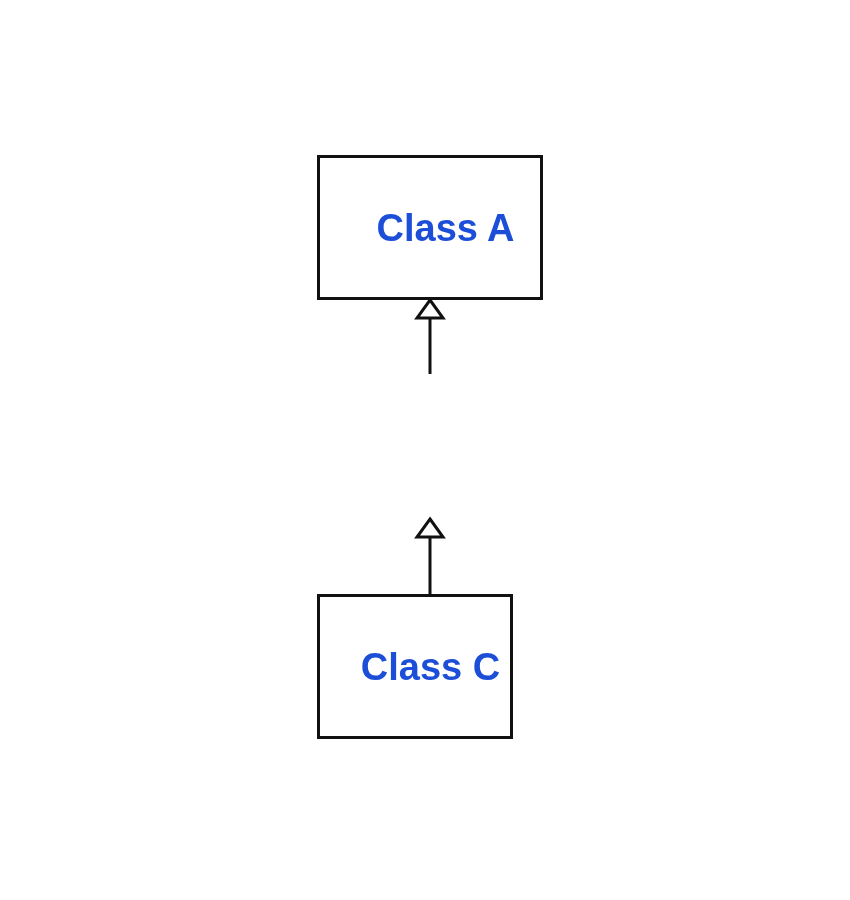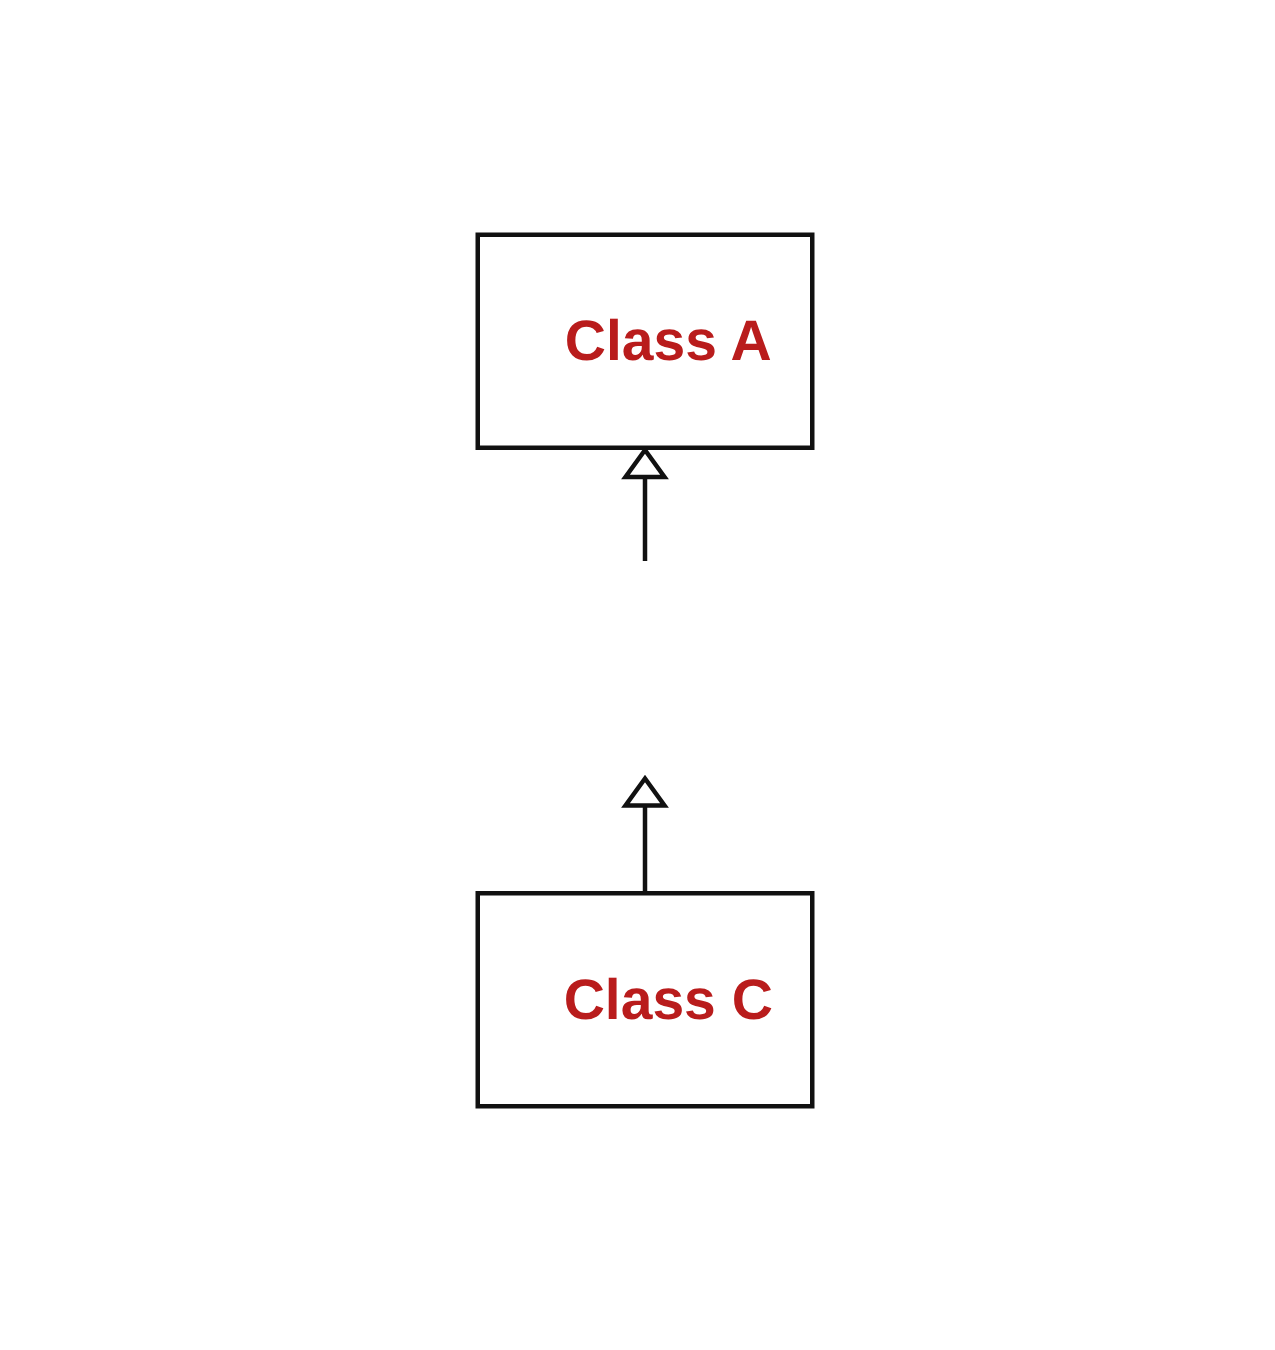--- a/index.html
+++ b/index.html
@@ -34,21 +34,21 @@
     border: 3px solid #111111;
     display: flex;
     align-items: center;
     justify-content: center;
   }
   .class-name {
     font-family: "Liberation Sans", sans-serif;
     font-weight: bold;
     font-size: 38px;
     line-height: 1;
-    color: #b91c1c;
+    color: #1d4ed8;
     letter-spacing: 0px;
     white-space: nowrap;
     user-select: none;
     margin-left: 31px;
   }
 </style>
 </head>
 <body>
 
 <div id="diagram-canvas">
@@ -64,17 +64,17 @@
       <line x1="430" y1="594" x2="430" y2="537" stroke="#111111" stroke-width="3"></line>
       <polygon points="430,519 443,537 417,537" fill="#ffffff" stroke="#111111" stroke-width="3" stroke-linejoin="miter"></polygon>
     </g>
   </svg>
 
   <div class="class-node" style="left:317px; top:155px; width:226px; height:145px;">
     <span class="class-name">Class A</span>
   </div>
 
 
-  <div class="class-node" style="left:317px; top:594px; width:226px; height:145px;">
+  <div class="class-node" style="left:317px; top:594px; width:196px; height:145px;">
     <span class="class-name">Class C</span>
   </div>
 
 </div>
 
 </body></html>

